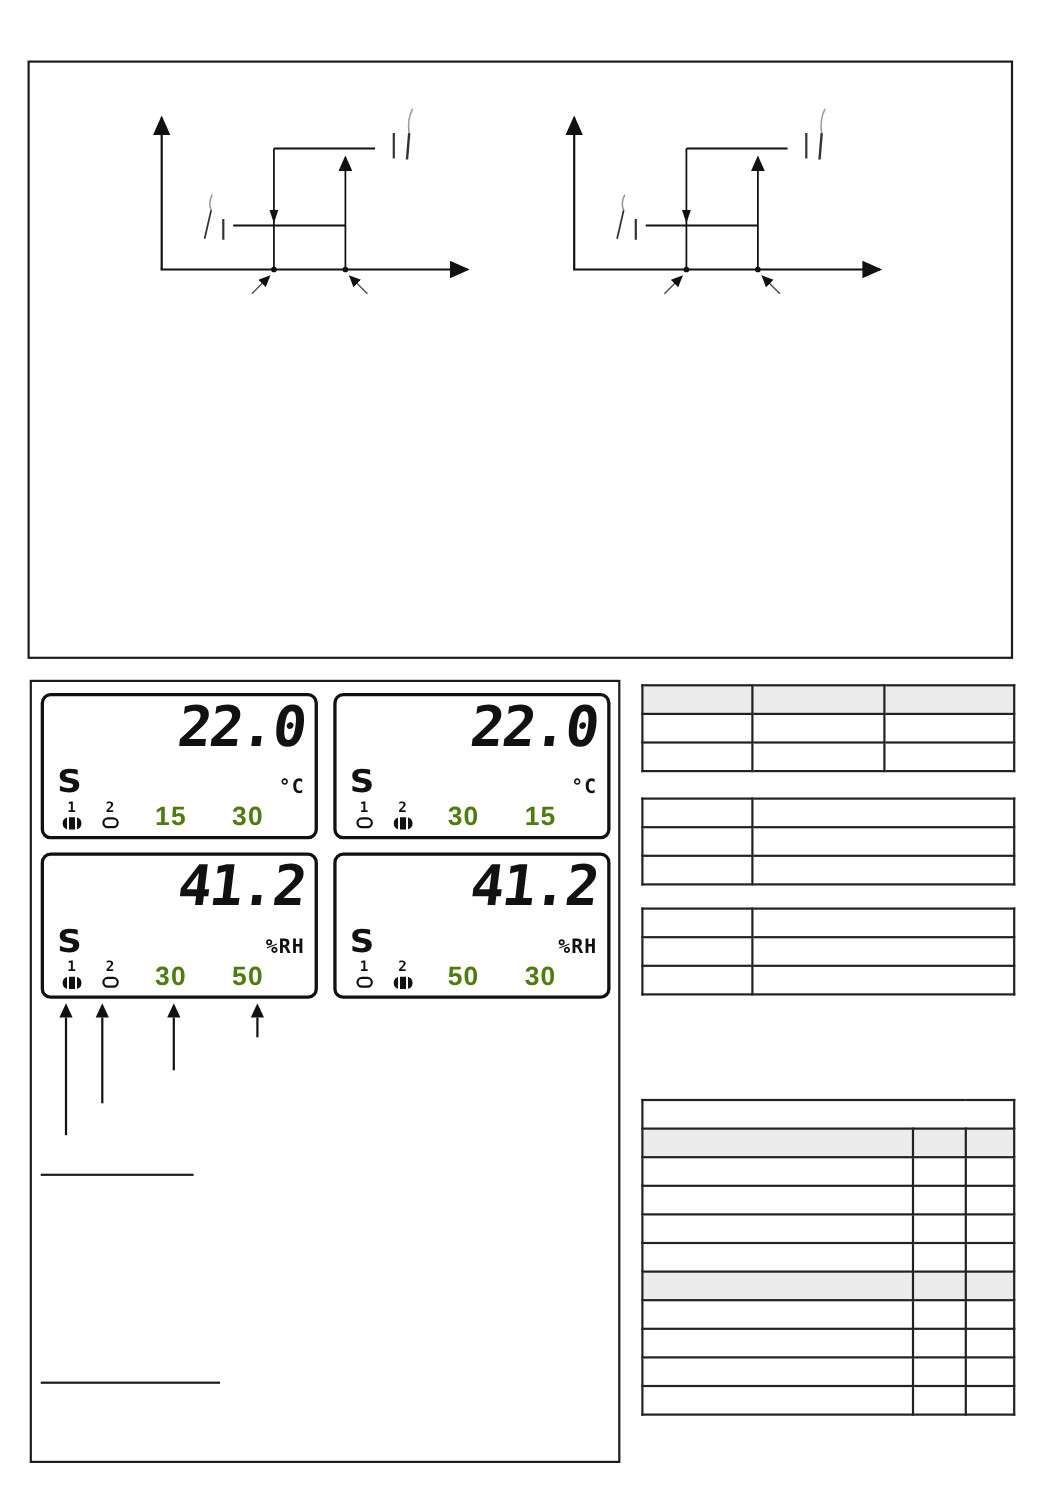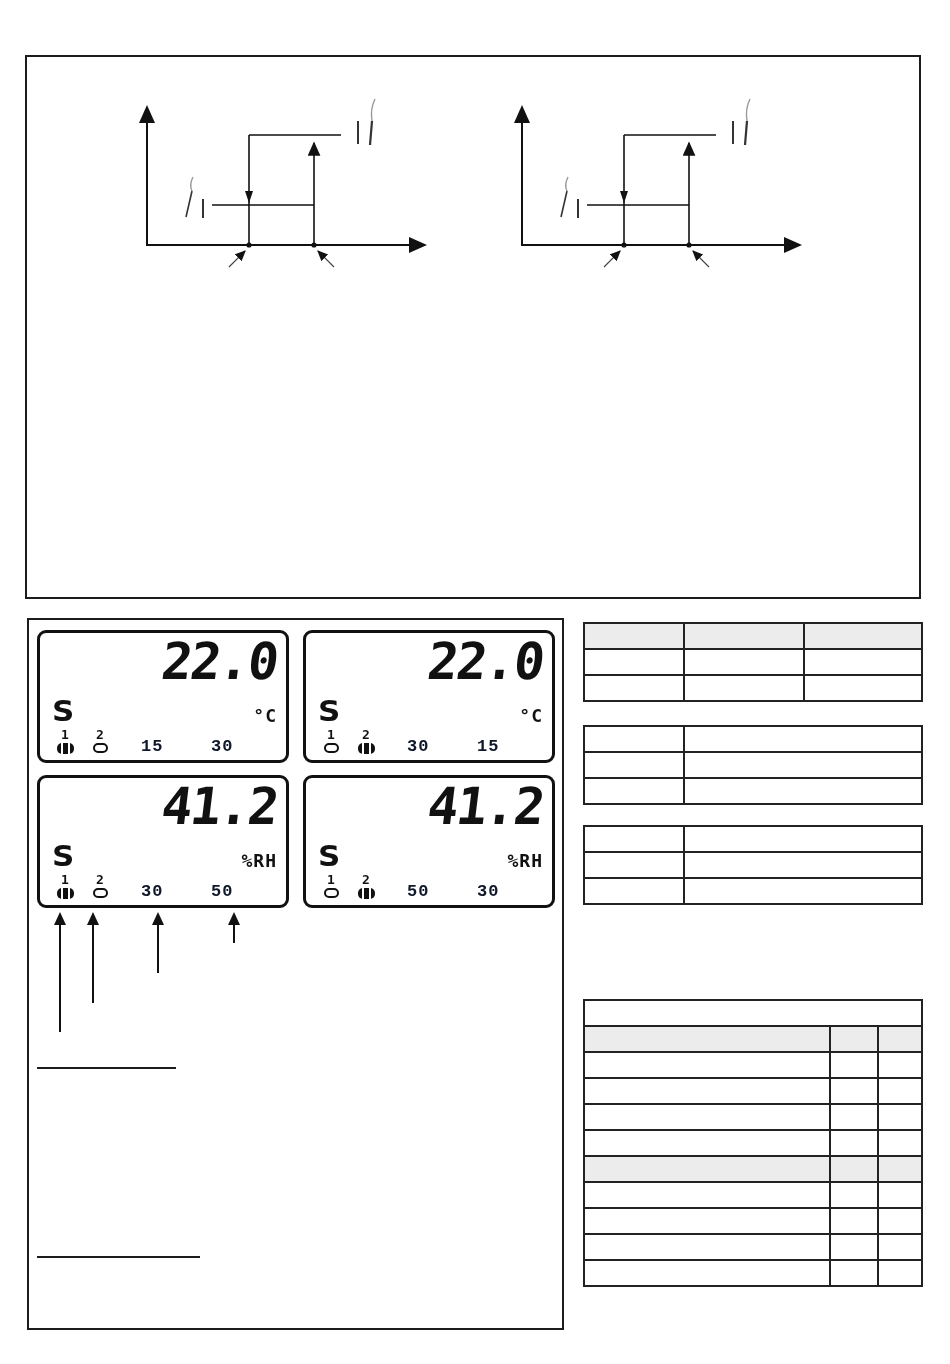--- a/index.html
+++ b/index.html
@@ -27,22 +27,22 @@
          color:#111; transform:scaleY(.92); }
   .lcd .outputs { position:absolute; left:15px; bottom:6px; display:flex; gap:15px; }
   .out { display:flex; flex-direction:column; align-items:center; gap:2px; width:20px; }
   .out .onum { font-family:"DejaVu Sans Mono", monospace; font-weight:bold;
          font-size:13px; line-height:1; color:#111; }
   .relay-icon { width:17px; height:11px; border-radius:5px; }
   .relay-icon.on  { background:linear-gradient(90deg,#111 0 4px,#fff 4px 6px,#111 6px 11px,#fff 11px 13px,#111 13px 17px);
          border-radius:5px; }
   .relay-icon.off { width:15px; height:10px; border:2.5px solid #111; background:#fff; }
   .lcd .sp { position:absolute; bottom:5px; line-height:1;
-         font-family:Liberation Mono, monospace; font-weight:bold; font-size:17px;
-         color:#0f172a; letter-spacing:1px; }
+         font-family:Liberation Sans, sans-serif; font-weight:bold; font-size:24px;
+         color:#4d7c0f; letter-spacing:1px; }
   .lcd .sp1 { left:101px; } .lcd .sp2 { left:171px; }
 
   
   .callout { position:absolute; width:13px; }
   .callout .head { width:0; height:0; margin:0 auto;
          border-left:6px solid transparent; border-right:6px solid transparent;
          border-bottom:13px solid #111; }
   .callout .shaft { width:2px; background:#111; margin:0 auto; }
 
   .underline { position:absolute; height:2px; background:#1c1c1c; }

